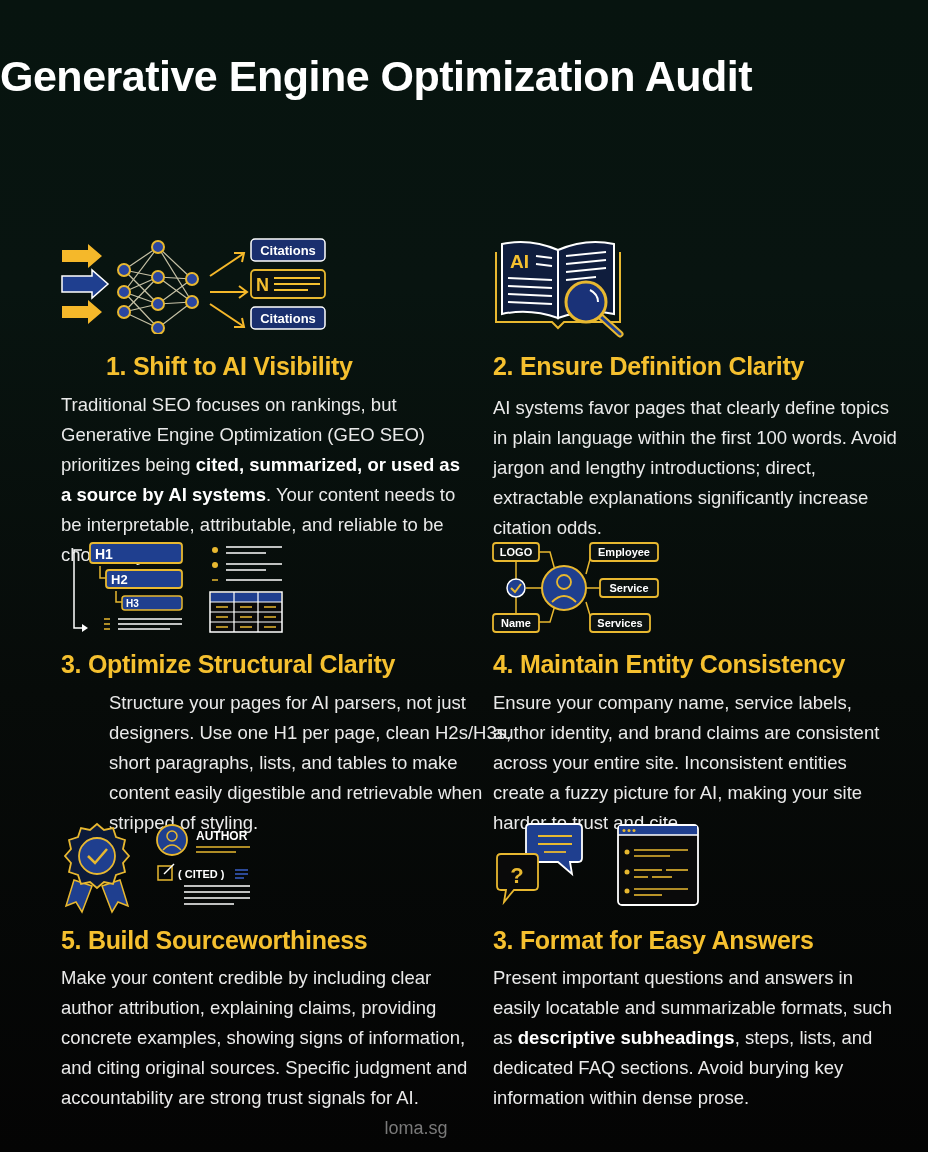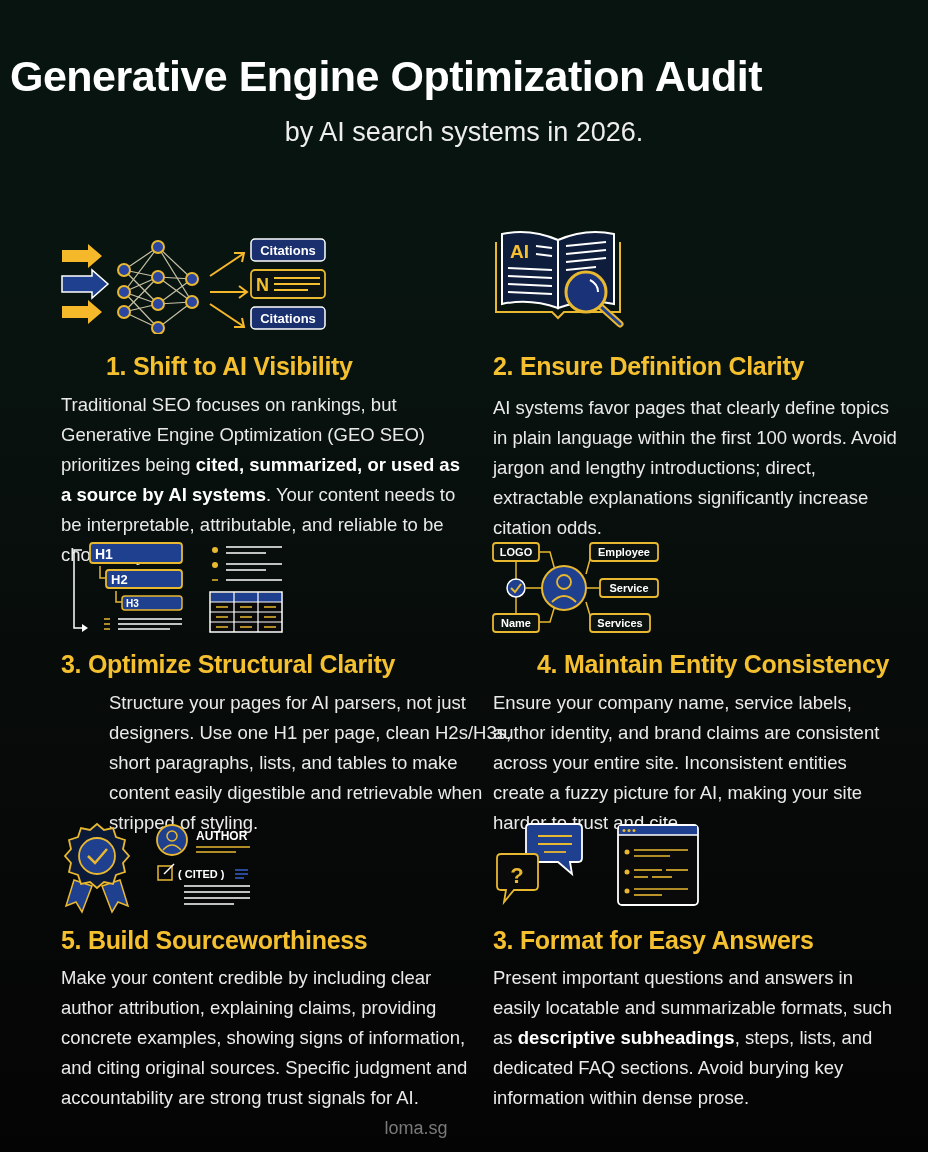--- a/index.html
+++ b/index.html
@@ -6,21 +6,21 @@
   html, body { width: 928px; height: 1152px; }
   body {
     background: linear-gradient(180deg, #07140f 0%, #081410 25%, #070b09 60%, #040404 100%);
     font-family: "Liberation Sans", "DejaVu Sans", sans-serif;
     color: #f2f2f2;
     position: relative;
     overflow: hidden;
   }
   .title {
     position: absolute; left: 0; top: 52px; width: 772px;
-    text-align: center; font-size: 43px; font-weight: bold; color: #ffffff;
+    font-size: 43px; font-weight: bold; color: #ffffff;
     letter-spacing: -0.5px;
   }
   .subtitle {
     position: absolute; left: 0; top: 116px; width: 928px;
     text-align: center; font-size: 27px; line-height: 33px; color: #eeeeee;
   }
   .icon-wrap { position: absolute; }
   .heading {
     position: absolute; font-size: 25px; font-weight: bold; color: #f5c02f;
     white-space: nowrap; letter-spacing: -0.3px;
@@ -34,21 +34,20 @@
     position: absolute; left: 0; top: 1118px; width: 832px; text-align: center;
     font-size: 18px; color: #7a7a7a;
   }
   svg text { font-family: "Liberation Sans", sans-serif; font-weight: bold; }
 </style>
 </head>
 <body>
 
 <div class="title">Generative Engine Optimization Audit</div>
 <div class="subtitle">
-  <div>by AI search systems in 2026.</div>
 </div>
 
 <div>
   <div class="icon-wrap" style="left:58px; top:234px;">
     <svg width="275" height="100" viewBox="0 0 275 100">
 
       <polygon points="4,16 30,16 30,10 44,22 30,34 30,28 4,28" fill="#f5b82a"></polygon>
       <polygon points="4,42 34,42 34,36 50,50 34,64 34,58 4,58" fill="#1f3f8f" stroke="#ffffff" stroke-width="1.5"></polygon>
       <polygon points="4,72 30,72 30,66 44,78 30,90 30,84 4,84" fill="#f5b82a"></polygon>
 
@@ -103,21 +102,21 @@
         </g>
       <rect x="193" y="73" width="74" height="22" rx="4" fill="#1a2f6e" stroke="#ffffff" stroke-width="1.5"></rect>
       <text x="230" y="89" fill="#ffffff" font-size="13" text-anchor="middle">Citations</text>
     </svg>
   </div>
   <div class="heading" style="left:61px; top:352px;margin-left:45px;">1.  Shift to AI Visibility</div>
   <div class="body-text" style="left:61px; top:390px;"><span>Traditional SEO focuses on rankings, but Generative Engine Optimization (GEO SEO) prioritizes being </span><b>cited, summarized, or used as a source by AI systems</b><span>. Your content needs to be interpretable, attributable, and reliable to be chosen by AI.</span></div>
 </div>
 
 <div>
-  <div class="icon-wrap" style="left:490px; top:224px;">
+  <div class="icon-wrap" style="left:490px; top:234px;">
     <svg width="140" height="108" viewBox="0 0 140 108">
       <path d="M6,18 L6,88 L62,88 L68,94 L74,88 L130,88 L130,18" fill="none" stroke="#e8b830" stroke-width="2"></path>
       <path d="M12,10 Q40,4 68,16 L68,84 Q40,74 12,80 Z" fill="#0f1d3d" stroke="#ffffff" stroke-width="2"></path>
       <path d="M68,16 Q96,4 124,10 L124,80 Q96,74 68,84 Z" fill="#0f1d3d" stroke="#ffffff" stroke-width="2"></path>
       <text x="20" y="34" fill="#f5c02f" font-size="19">AI</text>
       <g stroke="#ffffff" stroke-width="1.8">
         <line x1="46" y1="22" x2="62" y2="24"></line>
           <line x1="46" y1="30" x2="62" y2="32"></line>
         <line x1="18" y1="44" x2="62" y2="46"></line>
           <line x1="18" y1="52" x2="62" y2="54"></line>
@@ -220,21 +219,21 @@
       <circle cx="74" cy="44" r="7" fill="none" stroke="#e8b830" stroke-width="1.8"></circle>
       <path d="M62,64 Q74,52 86,64" fill="none" stroke="#e8b830" stroke-width="1.8"></path>
       <rect x="100" y="5" width="68" height="18" rx="3" fill="#0c1210" stroke="#e8b830" stroke-width="1.8"></rect>
       <text x="134" y="18" fill="#ffffff" font-size="11" text-anchor="middle">Employee</text>
       <rect x="110" y="41" width="58" height="18" rx="3" fill="#0c1210" stroke="#e8b830" stroke-width="1.8"></rect>
       <text x="139" y="54" fill="#ffffff" font-size="11" text-anchor="middle">Service</text>
       <rect x="100" y="76" width="60" height="18" rx="3" fill="#0c1210" stroke="#e8b830" stroke-width="1.8"></rect>
       <text x="130" y="89" fill="#ffffff" font-size="11" text-anchor="middle">Services</text>
     </svg>
   </div>
-  <div class="heading" style="left:493px; top:650px;margin-left:44px;">4. Maintain Entity Consistency</div>
+  <div class="heading" style="left:493px; top:650px;">4. Maintain Entity Consistency</div>
   <div class="body-text" style="left:493px; top:688px;">Ensure your company name, service labels, author identity, and brand claims are consistent across your entire site. Inconsistent entities create a fuzzy picture for AI, making your site harder to trust and cite.</div>
 </div>
 
 <div>
   <div class="icon-wrap" style="left:64px; top:820px;">
     <svg width="200" height="95" viewBox="0 0 200 95">
       <polygon points="10,60 2,86 12,82 18,92 28,66" fill="#1f3f8f" stroke="#e8b830" stroke-width="1.5"></polygon>
       <polygon points="56,60 64,86 54,82 48,92 38,66" fill="#1f3f8f" stroke="#e8b830" stroke-width="1.5"></polygon>
       <path d="M33,4 L40,10 L49,8 L52,17 L61,20 L59,29 L65,36 L59,43 L61,52 L52,55 L49,64 L40,62 L33,68 L26,62 L17,64 L14,55 L5,52 L7,43 L1,36 L7,29 L5,20 L14,17 L17,8 L26,10 Z" fill="#0c1a3a" stroke="#e8b830" stroke-width="1.8"></path>
       <circle cx="33" cy="36" r="18" fill="#1f3f8f" stroke="#e8b830" stroke-width="1.8"></circle>

